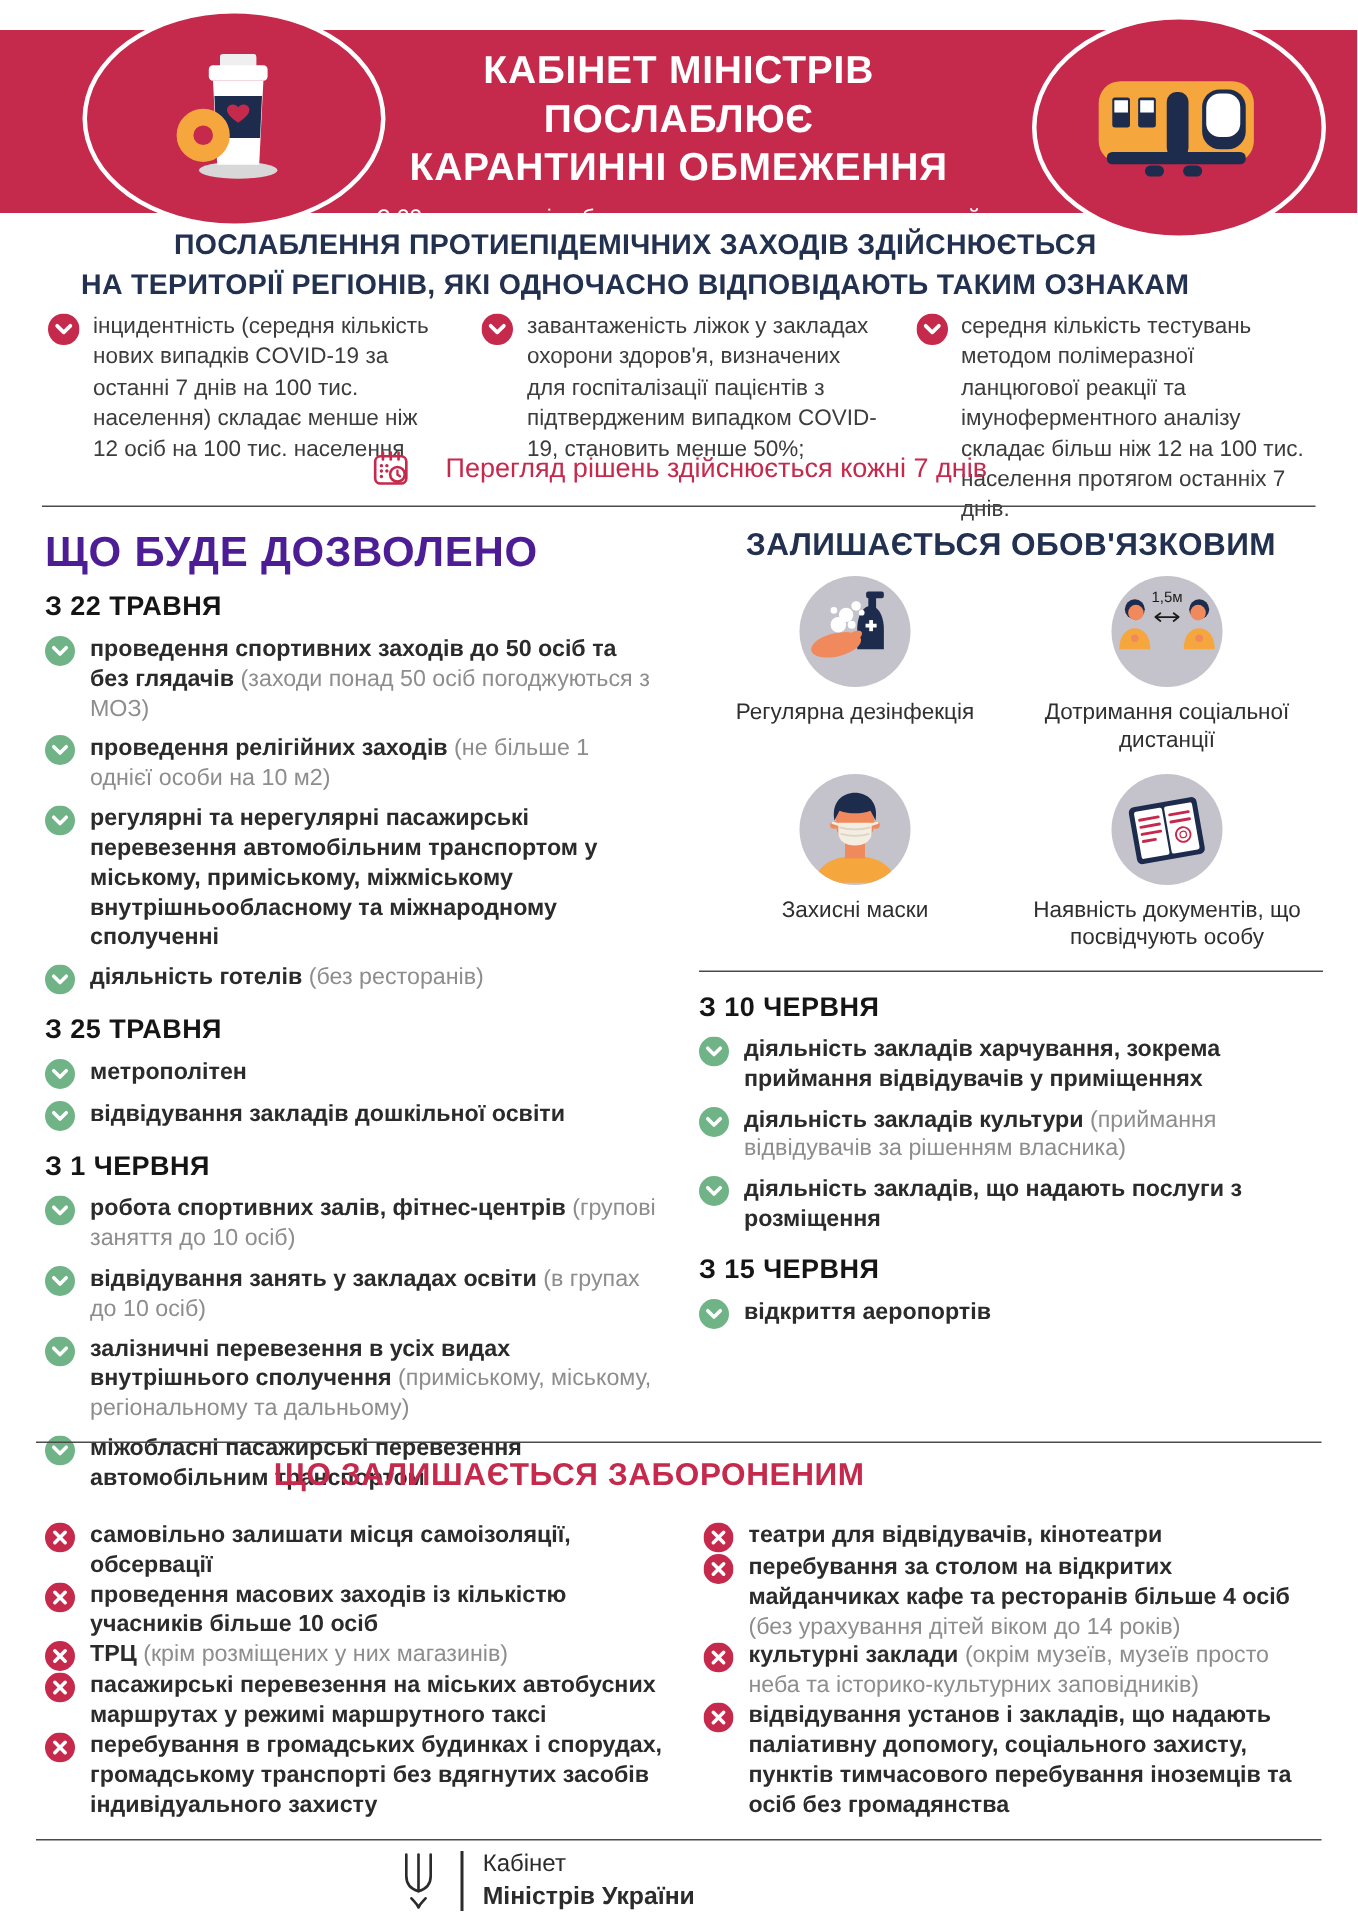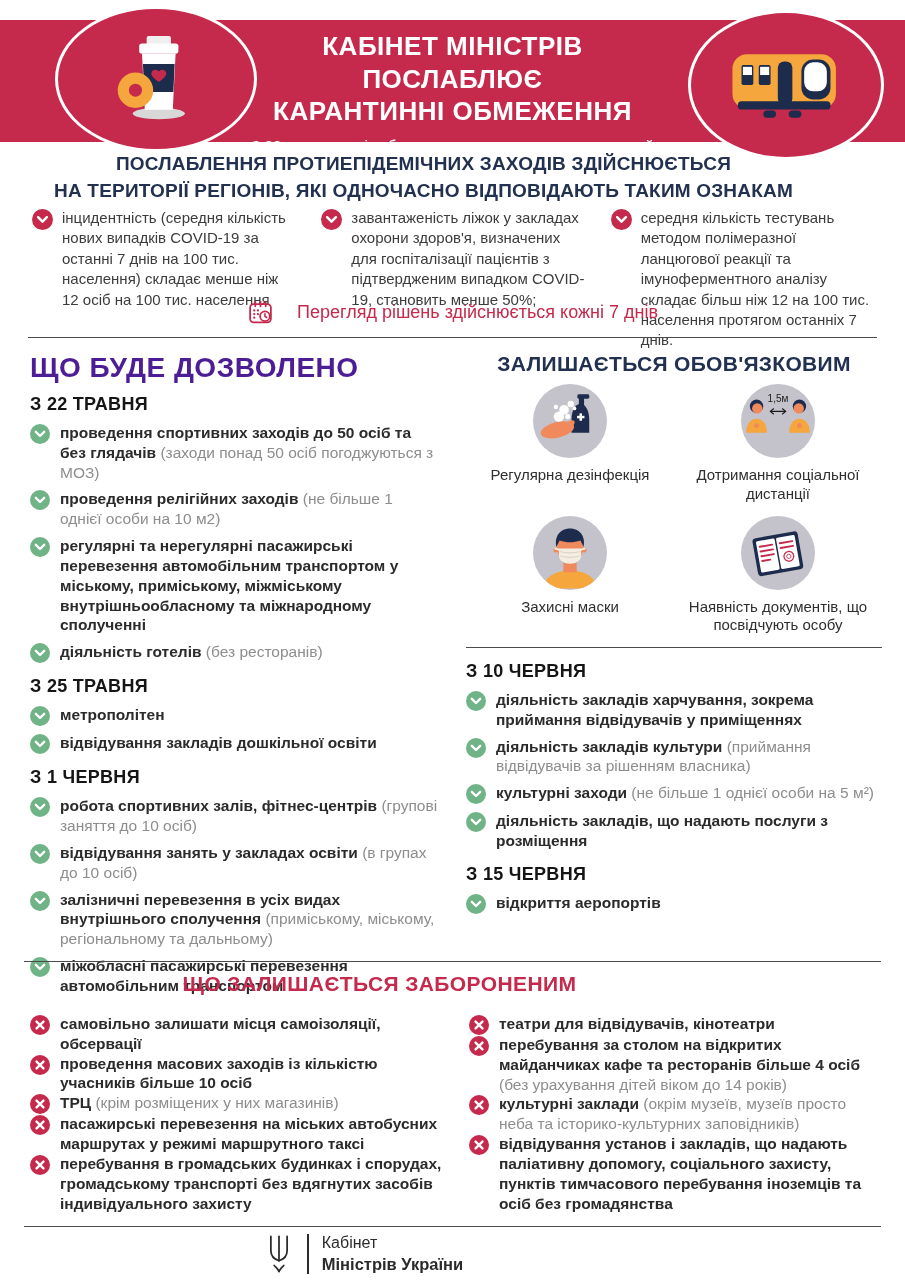--- a/index.html
+++ b/index.html
@@ -394,29 +394,20 @@
           <div class="item">
             <span class="bullet">
               <svg viewBox="0 0 22 22">
                 <circle cx="11" cy="11" r="11" fill="#6fb387"></circle>
                 <path d="M6.4 8.6 L11 13.2 L15.6 8.6" fill="none" stroke="#fff" stroke-width="2.6" stroke-linecap="round" stroke-linejoin="round"></path>
               </svg>
             </span>
             <span class="item-text"><span class="main">діяльність закладів культури</span> <span class="note">(приймання відвідувачів за рішенням власника)</span></span>
           </div>
 
-          <div class="item">
-            <span class="bullet">
-              <svg viewBox="0 0 22 22">
-                <circle cx="11" cy="11" r="11" fill="#6fb387"></circle>
-                <path d="M6.4 8.6 L11 13.2 L15.6 8.6" fill="none" stroke="#fff" stroke-width="2.6" stroke-linecap="round" stroke-linejoin="round"></path>
-              </svg>
-            </span>
-            <span class="item-text"><span class="main">культурні заходи</span> <span class="note">(не більше 1 однієї особи на 5 м²)</span></span>
-          </div>
 
           <div class="item">
             <span class="bullet">
               <svg viewBox="0 0 22 22">
                 <circle cx="11" cy="11" r="11" fill="#6fb387"></circle>
                 <path d="M6.4 8.6 L11 13.2 L15.6 8.6" fill="none" stroke="#fff" stroke-width="2.6" stroke-linecap="round" stroke-linejoin="round"></path>
               </svg>
             </span>
             <span class="item-text"><span class="main">діяльність закладів, що надають послуги з розміщення</span> <span class="note"></span></span>
           </div>

